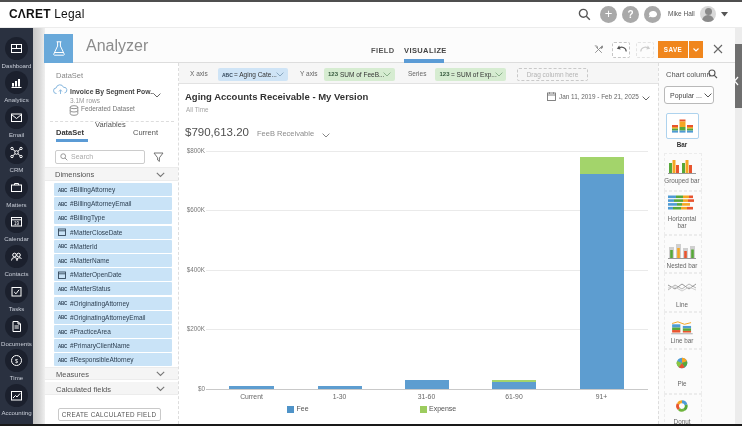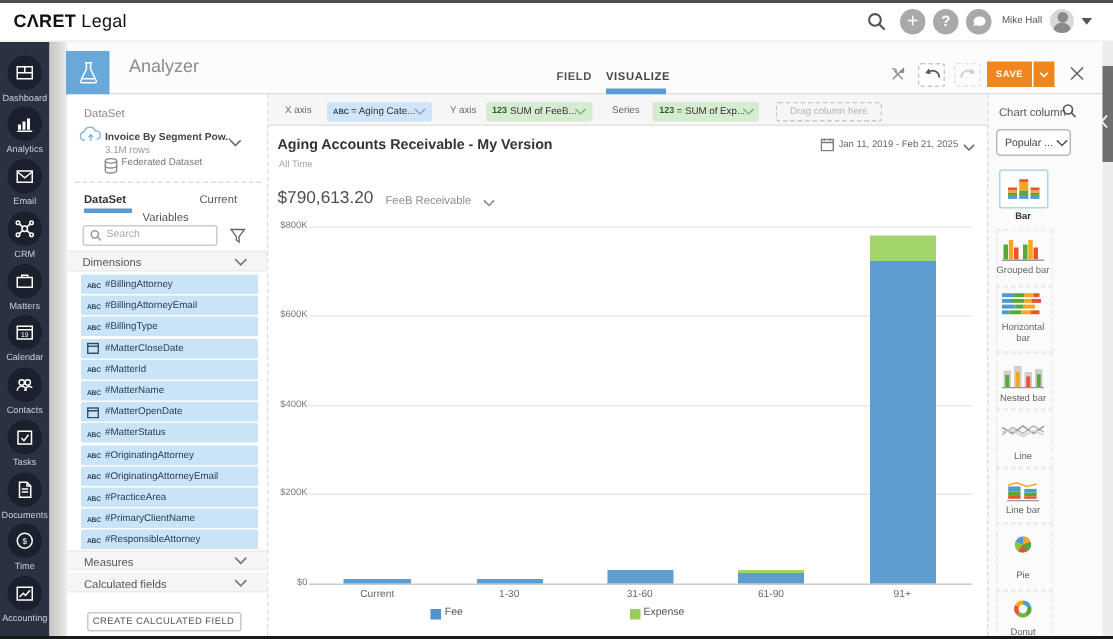--- a/index.html
+++ b/index.html
@@ -145,21 +145,21 @@
 
 <div class="abs" style="left:45px;top:28px;width:697px;height:34.5px;background:#fcfcfc;border-bottom:1px solid #ddd;box-sizing:border-box"></div>
 <div class="abs" style="left:44px;top:34px;width:29px;height:29px;background:#69a9da"></div>
 <svg class="abs" style="left:52px;top:41px" width="14" height="15" viewBox="0 0 14 15">
     <g fill="none" stroke="#fff" stroke-width="1">
       <path d="M4.6 0.8 h4.8"></path>
       <path d="M5.6 0.8 V5 L1.8 13 a0.8 0.8 0 0 0 0.7 1.2 h9 a0.8 0.8 0 0 0 0.7 -1.2 L8.4 5 V0.8"></path>
       <path d="M3 11.5 h8"></path>
     </g>
   </svg>
-<div class="abs" style="left:86px;top:37px;font-size:12px;color:#8b8b8b">Analyzer</div>
+<div class="abs" style="left:86px;top:37px;font-size:16px;color:#8b8b8b">Analyzer</div>
 <div class="abs" style="left:371px;top:46px;font-size:7.5px;font-weight:bold;color:#555;letter-spacing:0.4px">FIELD</div>
 <div class="abs" style="left:404px;top:46px;font-size:7.5px;font-weight:bold;color:#444;letter-spacing:0.4px">VISUALIZE</div>
 <div class="abs" style="left:404px;top:59px;width:40px;height:3.5px;background:#5b9bd5"></div>
 
 <svg class="abs" style="left:593.5px;top:45px" width="9" height="9" viewBox="0 0 9 9">
  <g stroke="#8a8a8a" stroke-width="0.9" fill="none">
       <path d="M2.2 2.2 L7.8 7.8"></path>
       <path d="M6.8 2.2 L1.2 7.8"></path>
       <path d="M0.8 0.8 L3.2 1.2 L3.6 3"></path>
       <path d="M8.2 0.8 a1.8 1.8 0 0 1 -0.4 2.6 L6.4 3 Z" fill="#8a8a8a"></path>
@@ -198,21 +198,21 @@
 <svg class="abs" style="left:69px;top:105px" width="10" height="11" viewBox="0 0 10 11">
     <g fill="none" stroke="#888" stroke-width="0.9">
       <ellipse cx="5" cy="2.2" rx="3.8" ry="1.5"></ellipse>
       <path d="M1.2 2.2 V8.8 a3.8 1.5 0 0 0 7.6 0 V2.2"></path>
       <path d="M1.2 5.5 a3.8 1.5 0 0 0 7.6 0"></path>
     </g>
   </svg>
 <div class="abs" style="left:81px;top:104.5px;font-size:6.5px;color:#777">Federated Dataset</div>
 <div class="abs" style="left:50px;top:120.5px;width:124px;border-top:1px dashed #ddd"></div>
 <div class="abs" style="left:56px;top:128px;font-size:7.5px;font-weight:bold;color:#333">DataSet</div>
-<div class="abs" style="left:95px;top:140px;font-size:7.5px;color:#555">Variables</div>
+<div class="abs" style="left:95px;top:120px;font-size:7.5px;color:#555">Variables</div>
 <div class="abs" style="left:133px;top:128px;font-size:7.5px;color:#555">Current</div>
 <div class="abs" style="left:55.5px;top:139px;width:32px;height:3px;background:#5b9bd5"></div>
 <div class="abs" style="left:55px;top:149.5px;width:90px;height:14px;border:1px solid #ccc;border-radius:2px;box-sizing:border-box;background:#fff"></div>
 <svg class="abs" style="left:60px;top:153px" width="8" height="8" viewBox="0 0 8 8">
     <circle cx="3.2" cy="3.2" r="2.4" fill="none" stroke="#999" stroke-width="1"></circle>
     <line x1="5" y1="5" x2="7.3" y2="7.3" stroke="#999" stroke-width="1"></line>
   </svg>
 <div class="abs" style="left:71px;top:153px;font-size:7px;color:#aaa">Search</div>
 <svg class="abs" style="left:153px;top:151.5px" width="11" height="11" viewBox="0 0 11 11">
     <path d="M1 1 h9 L6.4 5.8 v3.6 L4.6 8 V5.8 Z" fill="none" stroke="#666" stroke-width="0.9"></path>

